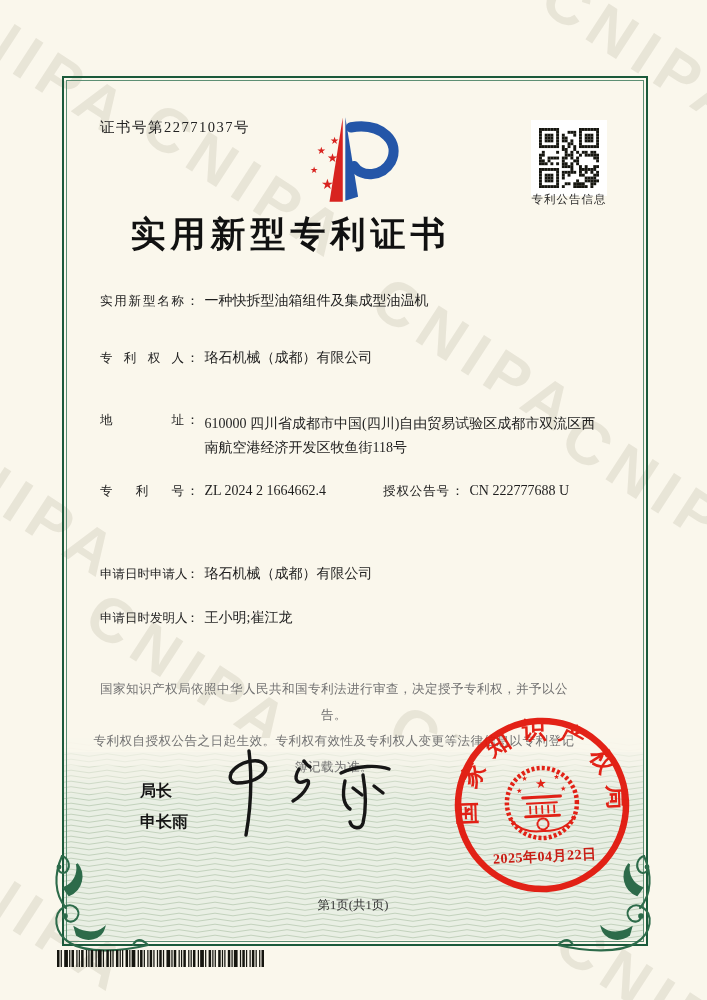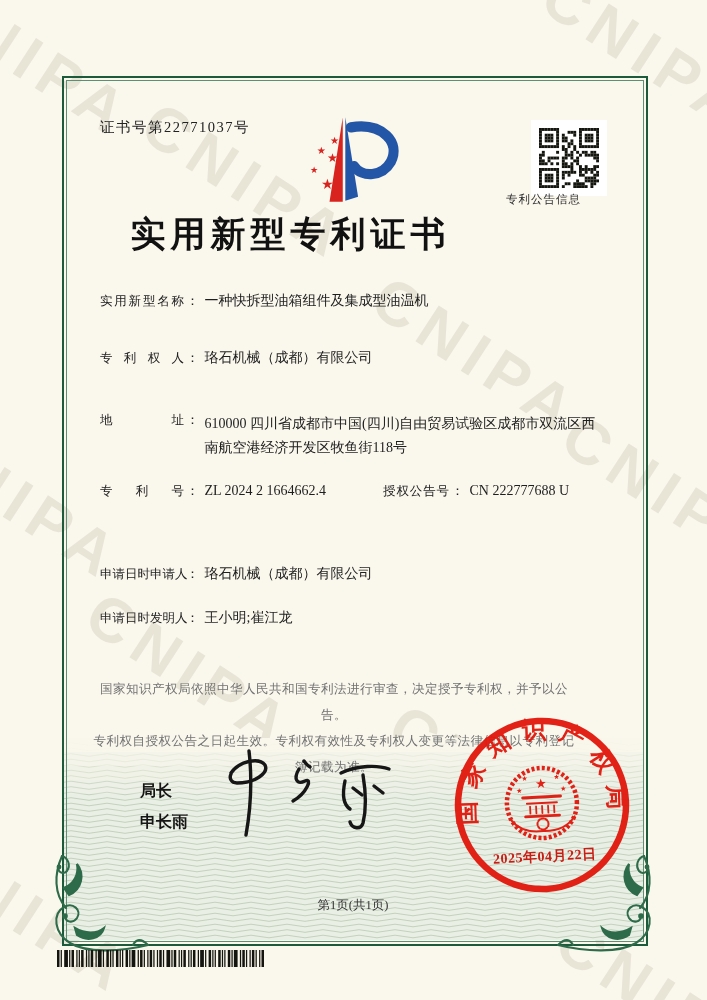--- a/index.html
+++ b/index.html
@@ -11,21 +11,21 @@
   .waves{position:absolute;left:62px;top:738px;width:582px;height:202px;z-index:2;}
   .border-outer{position:absolute;left:62px;top:76px;width:582px;height:866px;
       border:2.2px solid var(--border-green);z-index:3;pointer-events:none;}
   .border-inner{position:absolute;left:2px;top:2px;right:2px;bottom:2px;
       border:1px solid #5d8f74;}
   .deco{position:absolute;left:0;top:0;width:707px;height:1000px;z-index:4;pointer-events:none;}
   .cert-no{position:absolute;left:100px;top:118px;font-size:14.5px;letter-spacing:1.5px;z-index:5;}
   .logo{position:absolute;left:303px;top:114px;width:102px;height:92px;z-index:5;}
   .qr-box{position:absolute;left:531px;top:120px;width:76px;height:76px;background:#fff;z-index:5;
       display:flex;align-items:center;justify-content:center;}
-  .qr-label{position:absolute;left:506px;top:192px;width:126px;text-align:left;
+  .qr-label{position:absolute;left:506px;top:192px;width:126px;text-align:center;
       font-size:11.5px;letter-spacing:1px;color:#2a2a2a;z-index:5;}
   .title{position:absolute;left:0;top:211px;width:581px;text-align:center;font-size:35px;
       font-weight:700;letter-spacing:5px;color:#111;z-index:5;}
   .row{position:absolute;left:100px;font-size:14px;line-height:1.2;z-index:5;white-space:nowrap;}
   .lbl{display:inline-block;width:84px;font-size:12.5px;text-align:justify;text-align-last:justify;
       vertical-align:baseline;}
   .colon{display:inline-block;margin:0 2px 0 2px;font-size:13px;}
   .val{font-size:14px;color:#1e1e1e;}
   .rcol{position:absolute;left:283px;top:0;white-space:nowrap;}
   .lbl-r{display:inline-block;width:66px;font-size:12.5px;text-align:justify;text-align-last:justify;}

